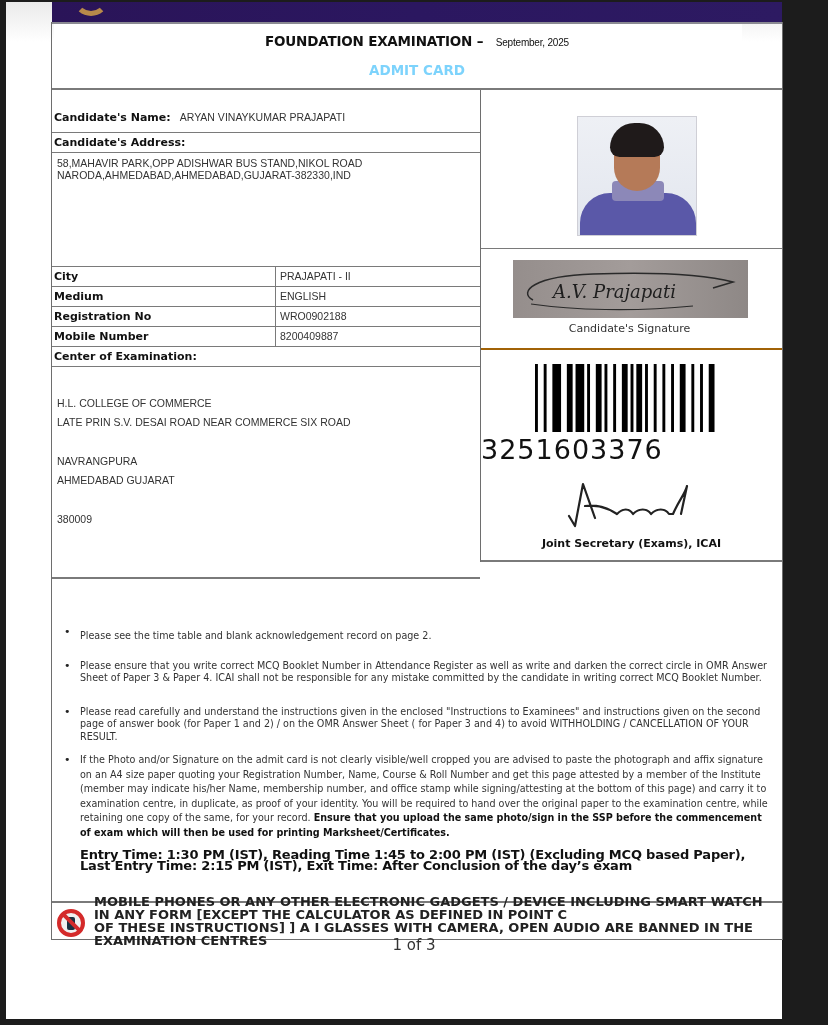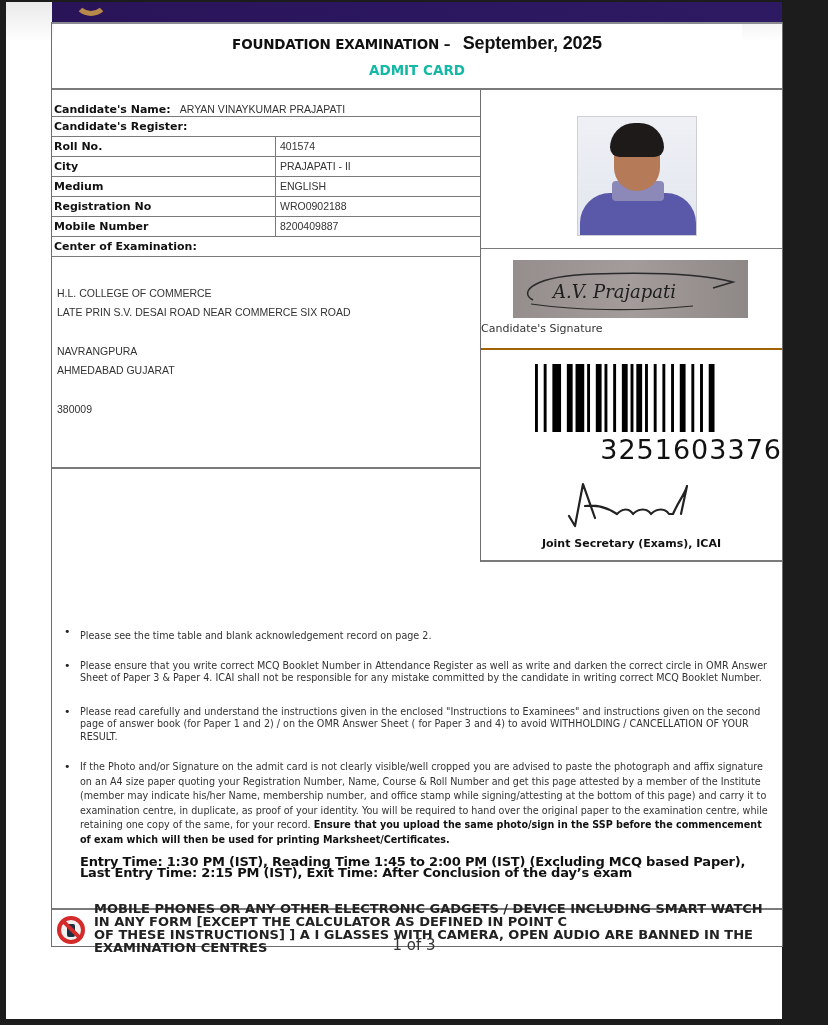--- a/index.html
+++ b/index.html
@@ -28,32 +28,32 @@
     border-top-color: transparent; border-left-color: transparent; border-right-color: transparent;
   }
 
   .card {
     position: absolute; left: 51px; top: 22px; width: 732px;
     border: 1px solid #6e6e6e; border-top: none;
   }
 
   .title-block { height: 68px; text-align: center; border-bottom: 2px solid #7a7a7a; position: relative; }
   .title-line1 { position: absolute; left: 0; right: 0; top: 11px; font-family: "DejaVu Sans", sans-serif; font-weight: bold; font-size: 13.5px; letter-spacing: -0.2px; color: #111; }
-  .title-line1 .date { font-weight: bold; font-family: "Liberation Sans", sans-serif; font-size: 18px; margin-left: 8px; }
-  .title-line2 { position: absolute; left: 0; right: 0; top: 40px; font-family: "DejaVu Sans", sans-serif; font-weight: bold; font-size: 13.5px; color: #14b8a6; }
+  .title-line1 .date { font-weight: normal; font-family: "Liberation Sans", sans-serif; font-size: 10px; margin-left: 8px; }
+  .title-line2 { position: absolute; left: 0; right: 0; top: 40px; font-family: "DejaVu Sans", sans-serif; font-weight: bold; font-size: 13.5px; color: #7dd3fc; }
 
   .grid { position: relative; }
   .left-col { position: absolute; left: 0; top: 0; width: 428px; }
   .right-col { position: absolute; left: 428px; top: 0; width: 302px; border-left: 1px solid #6e6e6e; }
 
   .row { border-bottom: 1px solid #7a7a7a; position: relative; font-size: 11px; }
   .lbl { font-family: "DejaVu Sans", sans-serif; font-weight: bold; font-size: 11px; color: #111; }
   .val { font-family: "Liberation Sans", sans-serif; font-size: 10.5px; color: #333; }
 
-  .name-row { height: 19px; padding: 13px 2px; }
+  .name-row { height: 19px; padding: 21px 2px; }
   .name-row .val { margin-left: 6px; }
   .addr-lbl-row { height: 20px; padding: 3px 2px; }
   .addr-row { height: 114px; padding: 4px 5px; }
   .addr-row .val { display: block; line-height: 12px; }
 
   .kv-row { height: 20px; display: flex; }
   .kv-row .k { width: 224px; padding: 3px 2px; border-right: 1px solid #7a7a7a; }
   .kv-row .v { flex: 1; padding: 3px 4px; }
   .center-lbl-row { height: 20px; padding: 3px 2px; }
   .center-row { height: 212px; padding: 0 5px; border-bottom: 2px solid #7a7a7a; }
@@ -70,25 +70,25 @@
   .photo .neck { position: absolute; left: 48px; top: 68px; width: 22px; height: 14px; background: #a86d4c; }
   .photo .collar { position: absolute; left: 34px; top: 64px; width: 52px; height: 20px; background: #8c88b8; border-radius: 4px; }
   .photo .shirt { position: absolute; left: 2px; top: 76px; width: 116px; height: 48px; border-radius: 30px 30px 0 0; background: #5a58a8; }
 
   .sig-cell { height: 101px; border-bottom: 2px solid #a16207; position: relative; }
   .cand-sig {
     position: absolute; left: 32px; top: 11px; width: 235px; height: 58px;
     background: linear-gradient(90deg, #958e8c, #a39c9a 50%, #8e8886);
   }
   .cand-sig svg { position: absolute; left: 0; top: 0; }
-  .sig-caption { position: absolute; left: 0; right: 4px; top: 73px; text-align: left; font-family: "DejaVu Sans", sans-serif; font-size: 11px; color: #333; }
+  .sig-caption { position: absolute; left: 0; right: 4px; top: 73px; text-align: center; font-family: "DejaVu Sans", sans-serif; font-size: 11px; color: #333; }
 
   .barcode-cell { height: 212px; position: relative; border-bottom: 2px solid #7a7a7a; }
   .barcode { position: absolute; left: 54px; top: 14px; width: 194px; height: 68px; }
-  .barcode-num { position: absolute; left: 0; right: 0; top: 84px; text-align: right; font-family: "DejaVu Sans", sans-serif; font-size: 27px; letter-spacing: 1px; color: #111; }
+  .barcode-num { position: absolute; left: 0; right: 0; top: 84px; text-align: left; font-family: "DejaVu Sans", sans-serif; font-size: 27px; letter-spacing: 1px; color: #111; }
   .js-sig { position: absolute; left: 80px; top: 124px; width: 150px; height: 60px; }
   .js-caption { position: absolute; left: 0; right: 0; top: 187px; text-align: center; font-family: "DejaVu Sans", sans-serif; font-weight: bold; font-size: 11px; color: #111; }
 
   .instructions { position: relative; padding: 0 10px 12px 12px; font-family: "DejaVu Sans", sans-serif; font-size: 9.6px; color: #333; }
   .instr { position: relative; padding-left: 16px; line-height: 12.5px; }
   .instr::before { content: "•"; position: absolute; left: 0; top: 0; color: #222; font-size: 11px; }
   .instr b { color: #111; }
   .instr4 { line-height: 14.5px; }
   .timing { font-family: "DejaVu Sans", sans-serif; font-weight: bold; font-size: 13px; color: #111; line-height: 11px; padding-left: 16px; letter-spacing: -0.2px; }
 
@@ -124,27 +124,27 @@
     <div class="title-line2">ADMIT CARD</div>
   </div>
 
   <div class="grid" style="height:536px;">
     <div class="left-col">
       <div class="row name-row">
         <span class="lbl">Candidate's Name:</span>
         <span class="val">ARYAN VINAYKUMAR PRAJAPATI</span>
       </div>
       <div class="row addr-lbl-row">
-        <span class="lbl">Candidate's Register:</span>
-      </div>
-
-      <div class="row kv-row">
-        <div class="k lbl">Roll No.</div>
-        <div class="v val">401574</div>
-      </div>
+        <span class="lbl">Candidate's Address:</span>
+      </div>
+      <div class="row addr-row">
+        <span class="val">58,MAHAVIR PARK,OPP ADISHWAR BUS STAND,NIKOL ROAD</span>
+        <span class="val">NARODA,AHMEDABAD,AHMEDABAD,GUJARAT-382330,IND</span>
+      </div>
+
       <div class="row kv-row">
         <div class="k lbl">City</div>
         <div class="v val">PRAJAPATI - II</div>
       </div>
       <div class="row kv-row">
         <div class="k lbl">Medium</div>
         <div class="v val">ENGLISH</div>
       </div>
       <div class="row kv-row">
         <div class="k lbl">Registration No</div>
@@ -217,21 +217,21 @@
         </svg>
         <div class="js-caption">Joint Secretary (Exams), ICAI</div>
       </div>
     </div>
   </div>
 
   <div class="instructions">
     <div class="instr" style="padding-top:4px;">Please see the time table and blank acknowledgement record on page 2.</div>
     <div class="instr" style="margin-top:17px;">Please ensure that you write correct MCQ Booklet Number in Attendance Register as well as write and darken the correct circle in OMR Answer Sheet of Paper 3 &amp; Paper 4.  ICAI shall not be responsible for any mistake committed by the candidate in writing correct MCQ Booklet Number.</div>
     <div class="instr" style="margin-top:21px;">Please read carefully and understand the instructions given in the enclosed "Instructions to Examinees" and instructions given on the second page of answer book (for Paper 1 and 2) / on the OMR Answer Sheet ( for Paper 3 and 4) to avoid WITHHOLDING / CANCELLATION OF YOUR RESULT.</div>
-    <div class="instr instr4" style="margin-top:17px;">
+    <div class="instr instr4" style="margin-top:10px;">
       <span>If the Photo and/or Signature on the admit card is not clearly visible/well cropped you are advised to paste the photograph and affix signature on an A4 size paper quoting your Registration Number, Name, Course &amp; Roll Number and get this page attested by a member of the Institute (member may indicate his/her Name, membership number, and office stamp while signing/attesting at the bottom of this page) and carry it to examination centre, in duplicate, as proof of your identity. You will be required to hand over the original paper to the examination centre, while retaining one copy of the same, for your record. </span><b>Ensure that you upload the  same photo/sign in the SSP before the commencement of exam which will then be used for printing Marksheet/Certificates.</b>
     </div>
     <div class="timing" style="margin-top:9px;">Entry Time: 1:30 PM (IST), Reading Time 1:45 to 2:00 PM (IST) (Excluding MCQ based Paper),</div>
     <div class="timing">Last Entry Time: 2:15 PM (IST),  Exit Time: After Conclusion of the day’s exam</div>
     <div style="height:18px;"></div>
   </div>
 
   <div class="ban-row">
     <div class="ban-icon">
       <div class="phone"></div>

